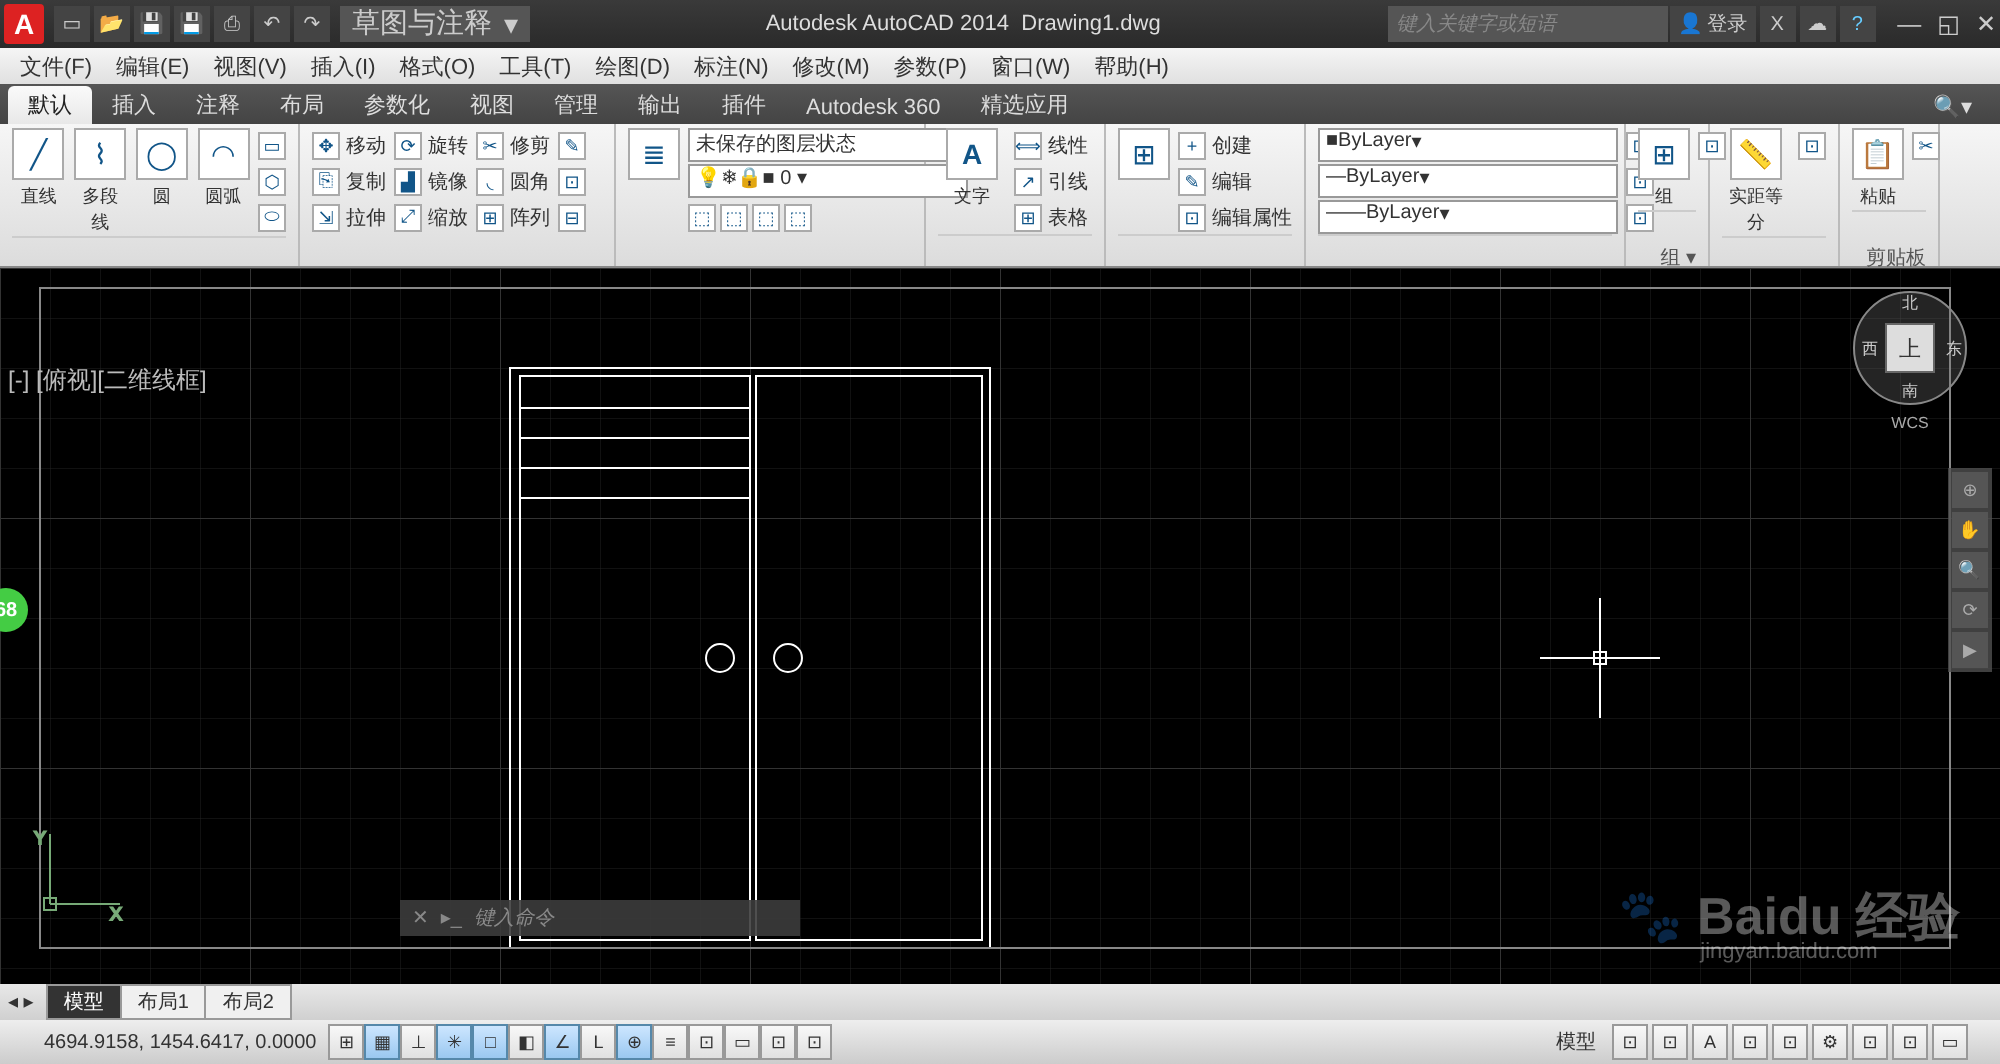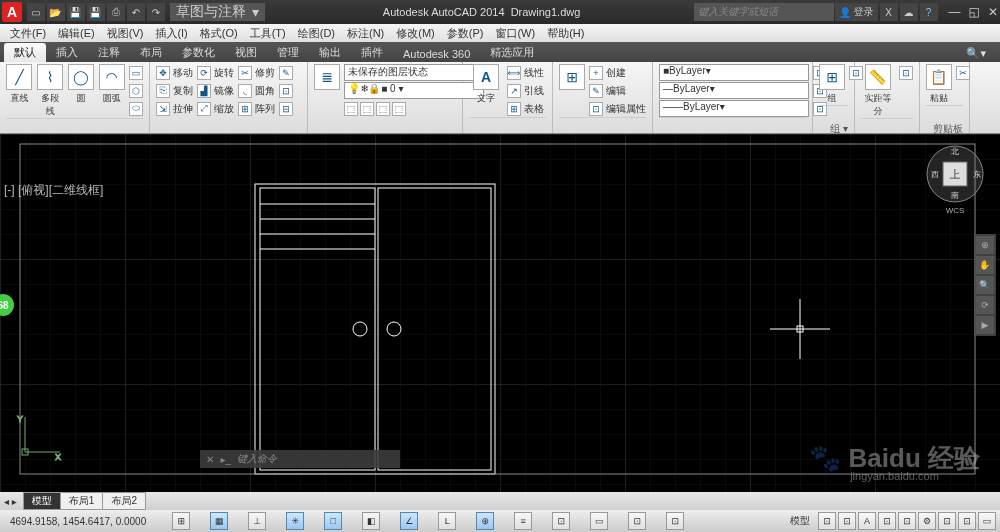--- a/index.html
+++ b/index.html
@@ -40,21 +40,21 @@
 .ucs-icon { position: absolute; bottom: 30px; left: 15px; }
 .cmd-tab { position: absolute; bottom: 24px; left: 200px; height: 18px; background: rgba(60,60,60,0.9); display: flex; align-items: center; padding: 0 6px; color: #888; font-size: 10px; gap:6px; width:200px;}
 .badge-68 { position: absolute; top: 160px; left: -8px; width: 22px; height: 22px; border-radius: 50%; background: #4c4; color: #fff; display: flex; align-items: center; justify-content: center; font-size: 10px; font-weight: bold;}
 .watermark { position: absolute; bottom: 10px; right: 20px; color: rgba(255,255,255,0.35); font-size: 26px; font-weight: bold; text-align: center; line-height: 1;}
 .watermark .sub { font-size: 11px; font-weight: normal;}
 
 .tabbar { height: 18px; background: linear-gradient(#e8e8e8,#d0d0d0); display: flex; align-items: center; padding: 0 4px; font-size: 10px;}
 .space-tab { padding: 1px 8px; border: 1px solid #999; background: #f0f0f0; margin-right: -1px; cursor: pointer;}
 .space-tab.active { background: #333; color: #fff;}
 
-.statusbar { height: 22px; background: linear-gradient(#eee,#ccc); display: flex; align-items: center; padding: 0 4px; font-size: 10px; gap: 20px;}
+.statusbar { height: 22px; background: linear-gradient(#eee,#ccc); display: flex; align-items: center; padding: 0 16px; font-size: 10px; gap: 0;}
 .status-btn { width: 18px; height: 18px; border: 1px solid #999; background: linear-gradient(#f8f8f8,#e0e0e0); display: flex; align-items: center; justify-content: center; cursor: pointer; font-size: 9px;}
 .status-btn.on { background: linear-gradient(#cde6ff,#9ac8f0); border-color: #58a;}
 .coords { padding: 0 6px; }
 .sb-right { margin-left: auto; display:flex; align-items:center; gap:2px;}
 </style>
 </head>
 <body>
 
 <div class="titlebar">
   <div class="app-logo">A</div>

